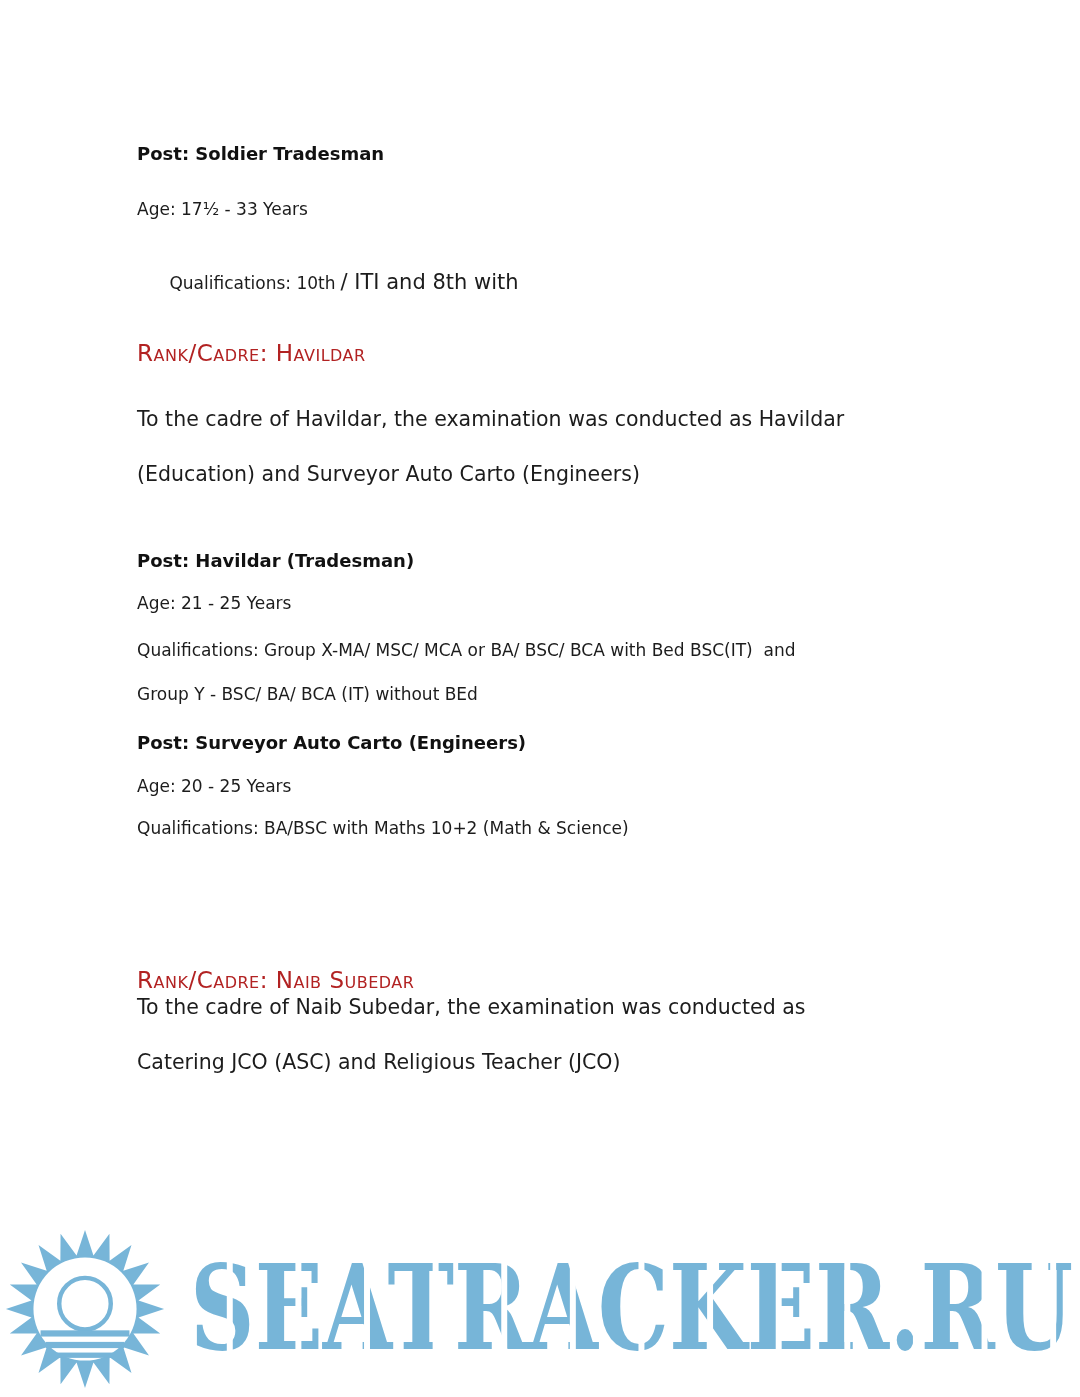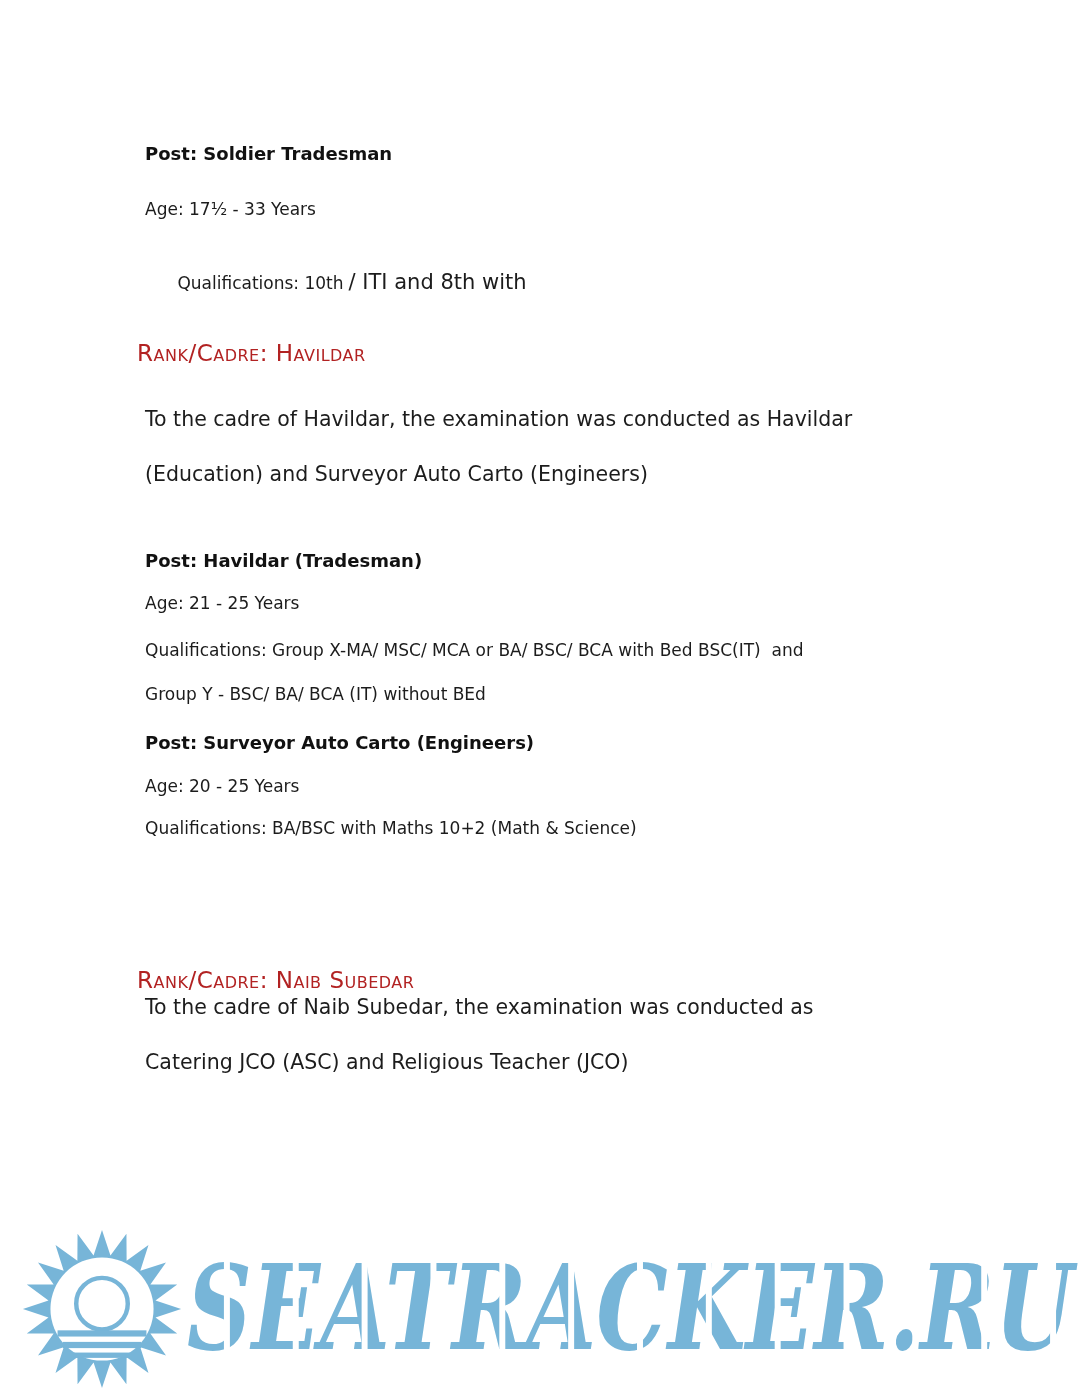--- a/index.html
+++ b/index.html
@@ -7,21 +7,21 @@
     position: relative;
     width: 1080px;
     height: 1397px;
     margin: 0 auto;
     background: #ffffff;
     overflow: hidden;
     font-family: "DejaVu Sans", "Liberation Sans", sans-serif;
     color: #1c1c1c;
   }
   .content { position: absolute; left: 0; top: 0; width: 1080px; height: 1397px; }
-  .abs { position: absolute; left: 137px; margin-left: 8px; }
+  .abs { position: absolute; left: 137px; }
 
   .post-title {
     font-size: 18px;
     font-weight: bold;
     color: #111111;
     white-space: pre-wrap;
   }
   .body-line {
     font-size: 17px;
     color: #1c1c1c;
@@ -45,24 +45,23 @@
   .detail-block .line { font-size: 17px; line-height: 44px; white-space: pre-wrap; }
 
   .watermark {
     position: absolute;
     left: 0;
     bottom: 6px;
     width: 1080px;
     height: 165px;
     display: flex;
     align-items: center;
-    gap: 5px;
-    padding-left: 22px;
+    gap: 25px;
+    padding-left: 5px;
     box-sizing: border-box;
-    font-style: italic;
   }
   .wm-icon { flex: 0 0 auto; }
   .wm-text-svg text {
     font-family: "DejaVu Serif", "Liberation Serif", serif;
     font-weight: bold;
     font-size: 118px;
   }
 </style>
 </head>
 <body>

